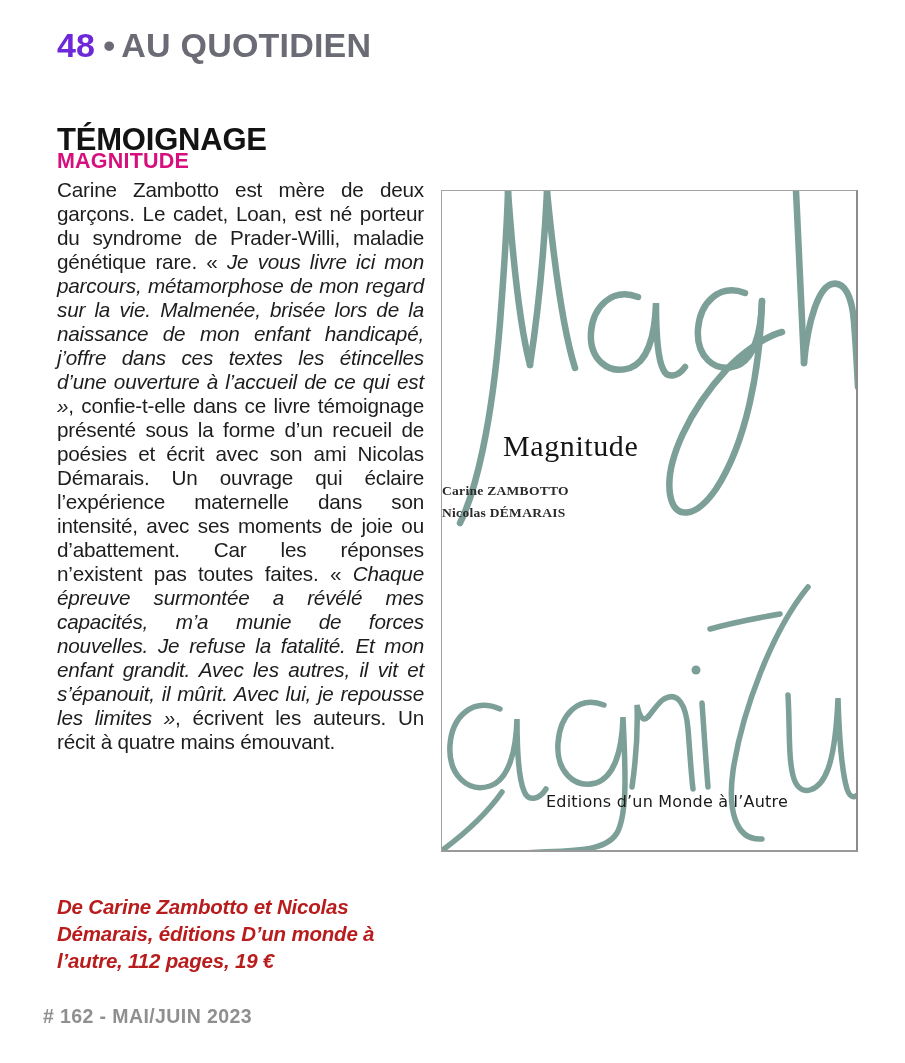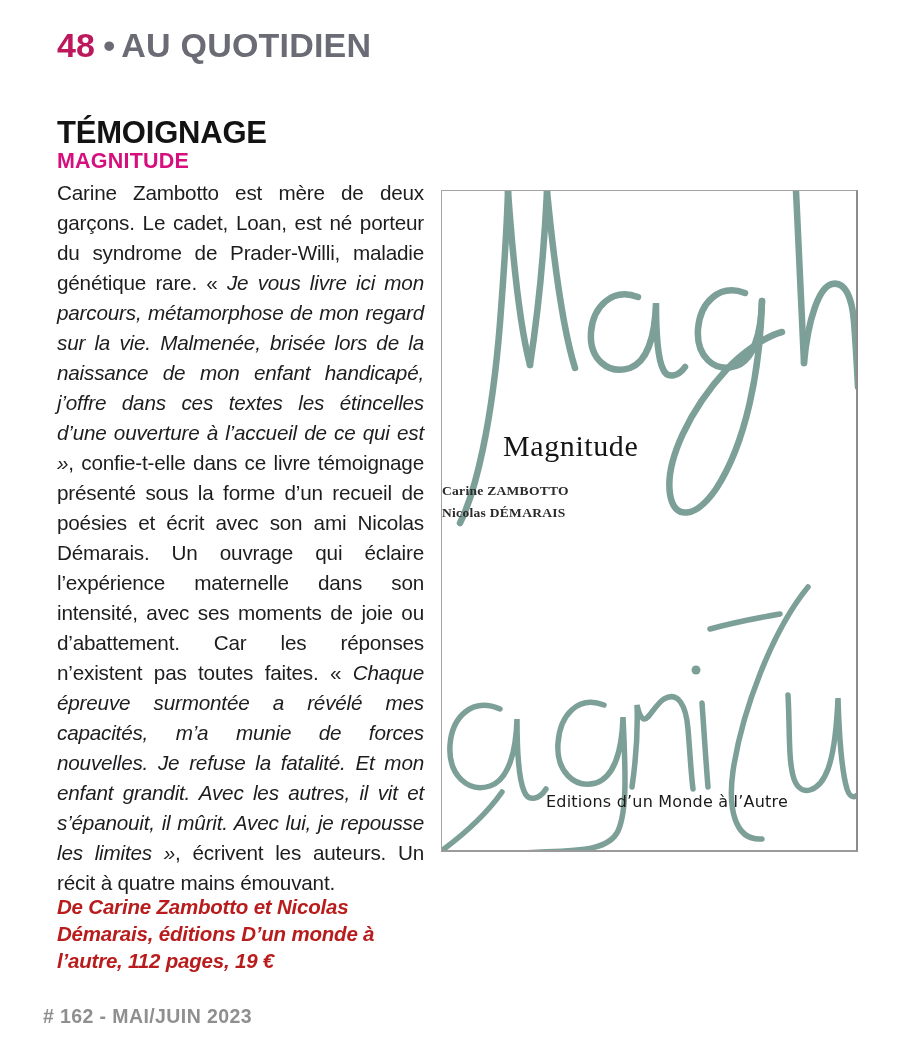--- a/index.html
+++ b/index.html
@@ -16,47 +16,47 @@
 
   
   .page-header {
     position: absolute;
     left: 57px; top: 26px;
     font-size: 34px;
     font-weight: 700;
     letter-spacing: 0.2px;
     white-space: nowrap;
   }
-  .page-header .page-number { color: #be185d; }
+  .page-header .page-number { color: #6d28d9; }
   .page-header .bullet { color: #6b6b76; margin: 0 6px 0 8px; }
   .page-header .section { color: #6b6b76; }
 
   
   .kicker {
     position: absolute;
-    left: 57px; top: 115px;
+    left: 57px; top: 122px;
     font-size: 31px;
     font-weight: 800;
     letter-spacing: -0.2px;
     color: #131313;
   }
   .headline {
     position: absolute;
     left: 57px; top: 149px;
     font-size: 21.5px;
     font-weight: 800;
     letter-spacing: 0.2px;
     color: #d60f7d;
   }
   .body-text {
     position: absolute;
     left: 57px; top: 178px;
     width: 367px;
     font-size: 20.7px;
-    line-height: 30px;
+    line-height: 24px;
     text-align: justify;
     color: #1d1d1f;
     letter-spacing: -0.2px;
   }
   .body-text .normal { font-style: normal; }
   .body-text .italic { font-style: italic; }
 
   .credit {
     position: absolute;
     left: 57px; top: 893px;

